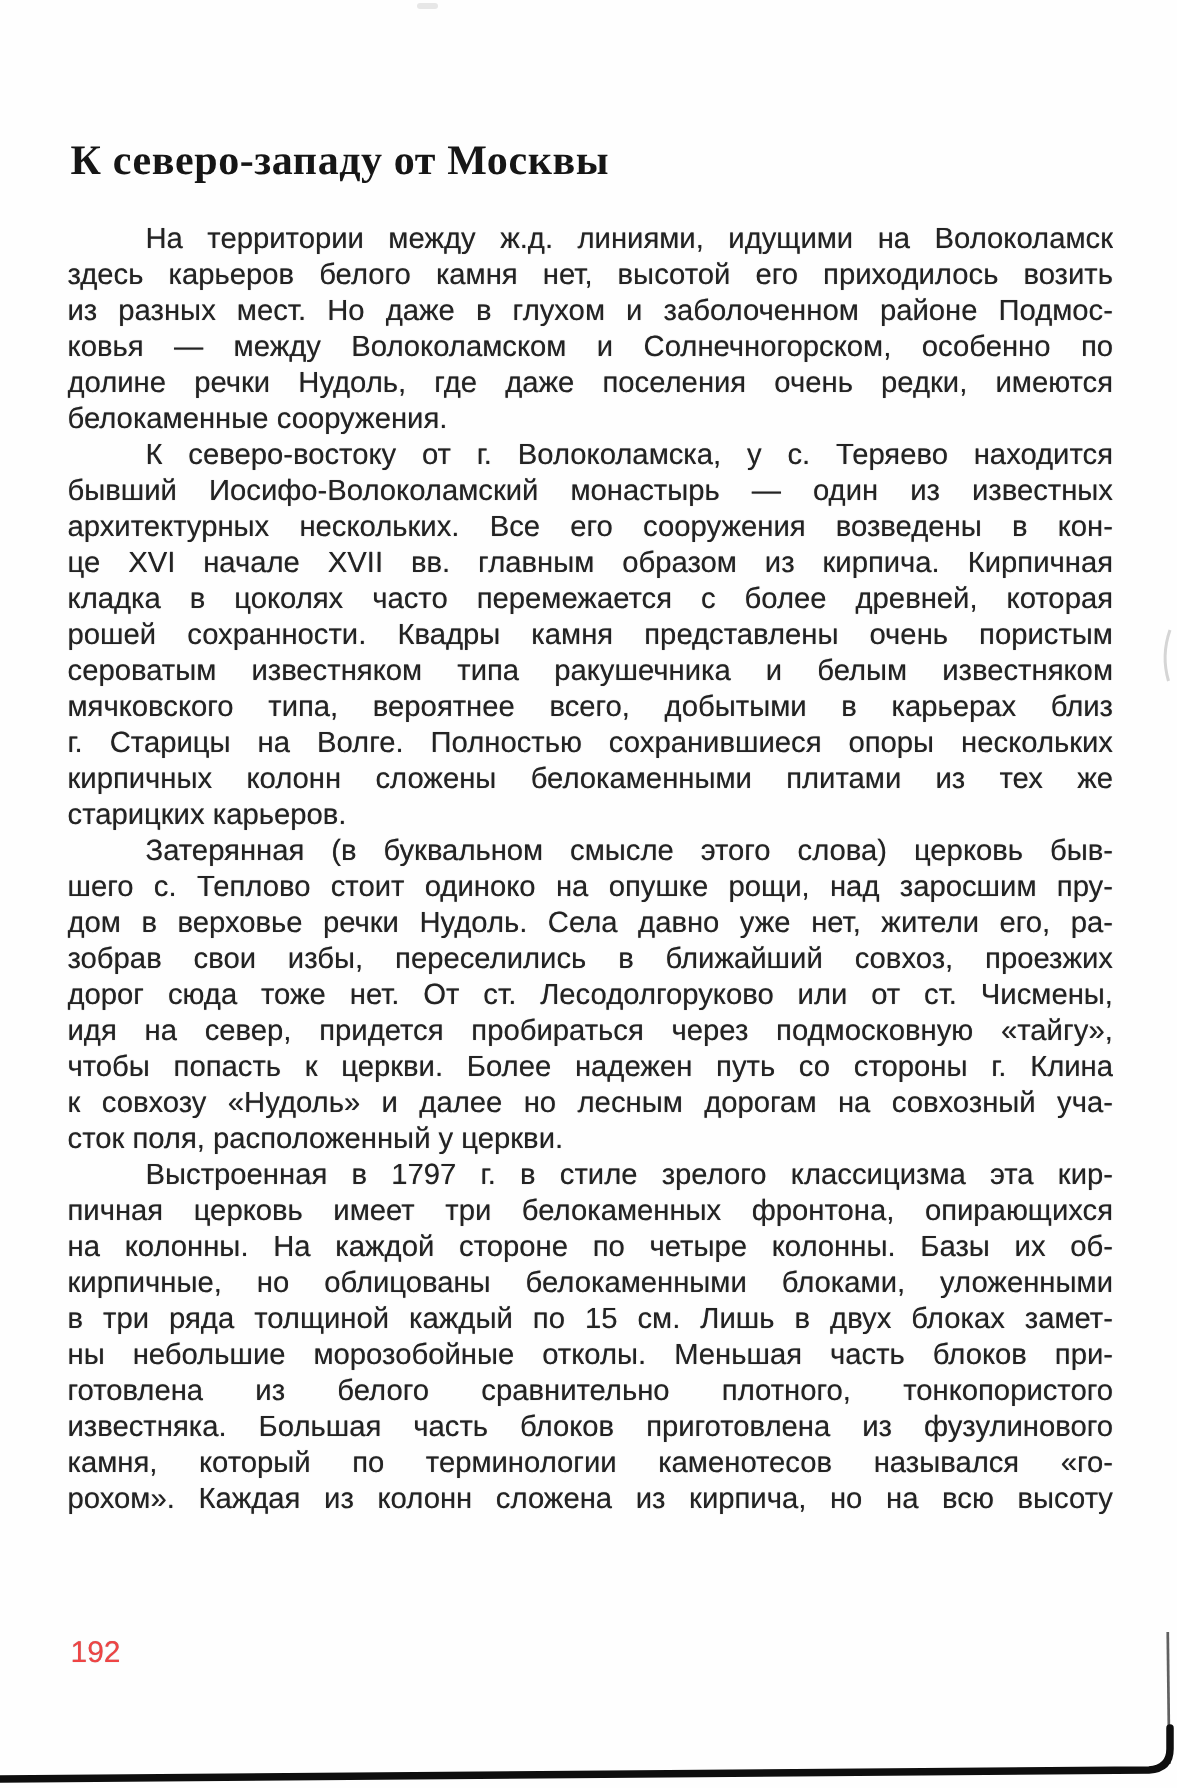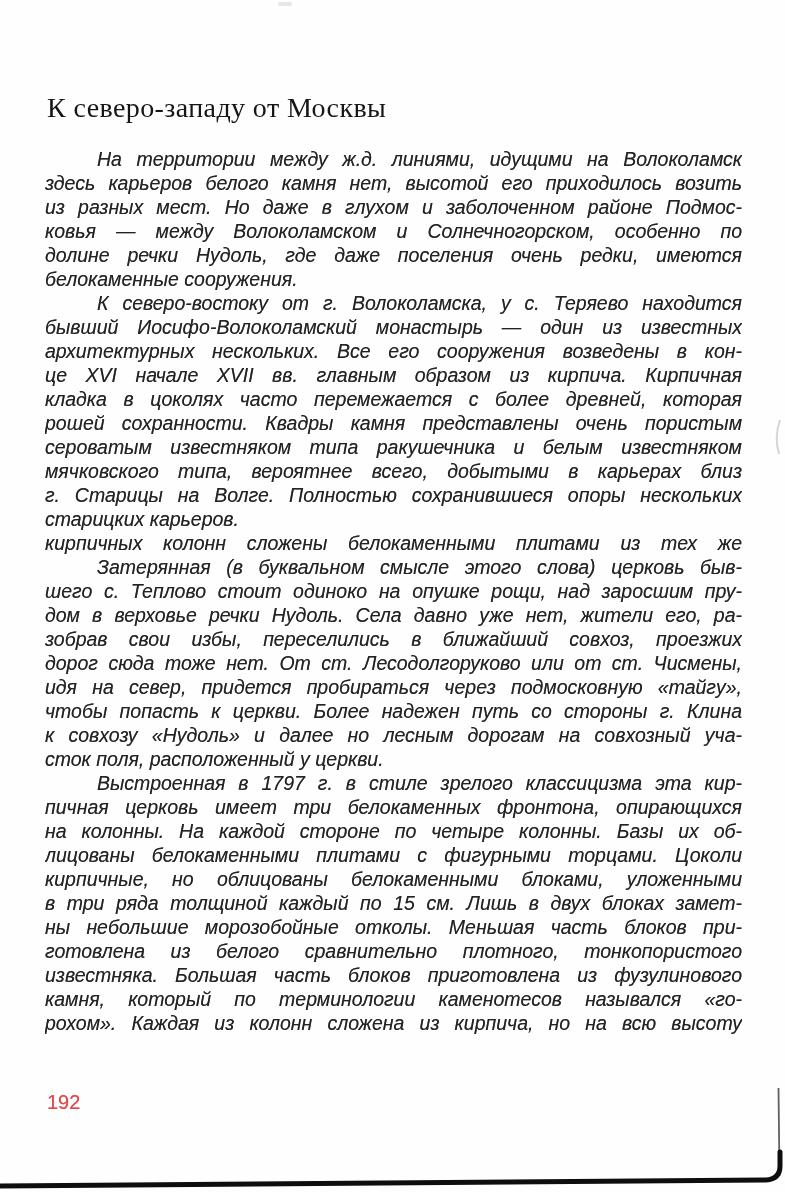--- a/index.html
+++ b/index.html
@@ -12,21 +12,21 @@
   }
   .page {
     position: absolute; inset: 0;
     background: #fefefe;
   }
   .page-title {
     position: absolute;
     left: 47px; top: 92px;
     margin: 0;
     font-family: "Liberation Serif", serif;
-    font-weight: 400;
+    font-weight: 700;
     font-size: 28px;
     letter-spacing: 0.4px;
     color: #161616;
     white-space: nowrap;
   }
   .body-text {
     position: absolute;
     left: 45px; top: 147px;
     width: 697px;
     font-size: 19.5px;
@@ -34,21 +34,20 @@
     color: #232323;
     text-shadow: 0 0 0.5px rgba(20,20,20,0.55);
   }
   .paragraph { margin: 0; padding: 0; }
   .line {
     height: 24px;
     white-space: nowrap;
     text-align: justify;
     text-align-last: justify;
     overflow: hidden;
-    font-style: italic;
   }
   .line.first { text-indent: 52px; }
   .line.last  { text-align-last: left; }
   .page-number {
     position: absolute;
     left: 47px; top: 1091px;
     font-size: 20px;
     color: #ef4444;
     text-shadow: 0 0 0.5px rgba(20,20,20,0.4);
   }
@@ -86,39 +85,38 @@
       <div class="paragraph">
         <div class="line first">К северо-востоку от г. Волоколамска, у с. Теряево находится</div>
         <div class="line">бывший Иосифо-Волоколамский монастырь — один из известных</div>
         <div class="line">архитектурных нескольких. Все его сооружения возведены в кон-</div>
         <div class="line">це XVI начале XVII вв. главным образом из кирпича. Кирпичная</div>
         <div class="line">кладка в цоколях часто перемежается с более древней, которая</div>
         <div class="line">рошей сохранности. Квадры камня представлены очень пористым</div>
         <div class="line">сероватым известняком типа ракушечника и белым известняком</div>
         <div class="line">мячковского типа, вероятнее всего, добытыми в карьерах близ</div>
         <div class="line">г. Старицы на Волге. Полностью сохранившиеся опоры нескольких</div>
+        <div class="line">кирпичных колонн сложены белокаменными плитами из тех же</div>
         <div class="line last">старицких карьеров.</div>
-        <div class="line">кирпичных колонн сложены белокаменными плитами из тех же</div>
       </div>
       <div class="paragraph">
         <div class="line first">Затерянная (в буквальном смысле этого слова) церковь быв-</div>
         <div class="line">шего с. Теплово стоит одиноко на опушке рощи, над заросшим пру-</div>
         <div class="line">дом в верховье речки Нудоль. Села давно уже нет, жители его, ра-</div>
         <div class="line">зобрав свои избы, переселились в ближайший совхоз, проезжих</div>
         <div class="line">дорог сюда тоже нет. От ст. Лесодолгоруково или от ст. Чисмены,</div>
         <div class="line">идя на север, придется пробираться через подмосковную «тайгу»,</div>
         <div class="line">чтобы попасть к церкви. Более надежен путь со стороны г. Клина</div>
         <div class="line">к совхозу «Нудоль» и далее но лесным дорогам на совхозный уча-</div>
         <div class="line last">сток поля, расположенный у церкви.</div>
       </div>
       <div class="paragraph">
         <div class="line first">Выстроенная в 1797 г. в стиле зрелого классицизма эта кир-</div>
         <div class="line">пичная церковь имеет три белокаменных фронтона, опирающихся</div>
         <div class="line">на колонны. На каждой стороне по четыре колонны. Базы их об-</div>
-        <div class="line">лицованы белокаменными плитами с фигурными торцами. Цоколи</div>
         <div class="line">кирпичные, но облицованы белокаменными блоками, уложенными</div>
         <div class="line">в три ряда толщиной каждый по 15 см. Лишь в двух блоках замет-</div>
         <div class="line">ны небольшие морозобойные отколы. Меньшая часть блоков при-</div>
         <div class="line">готовлена из белого сравнительно плотного, тонкопористого</div>
         <div class="line">известняка. Большая часть блоков приготовлена из фузулинового</div>
         <div class="line">камня, который по терминологии каменотесов назывался «го-</div>
         <div class="line">рохом». Каждая из колонн сложена из кирпича, но на всю высоту</div>
       </div>
     </div>
 

